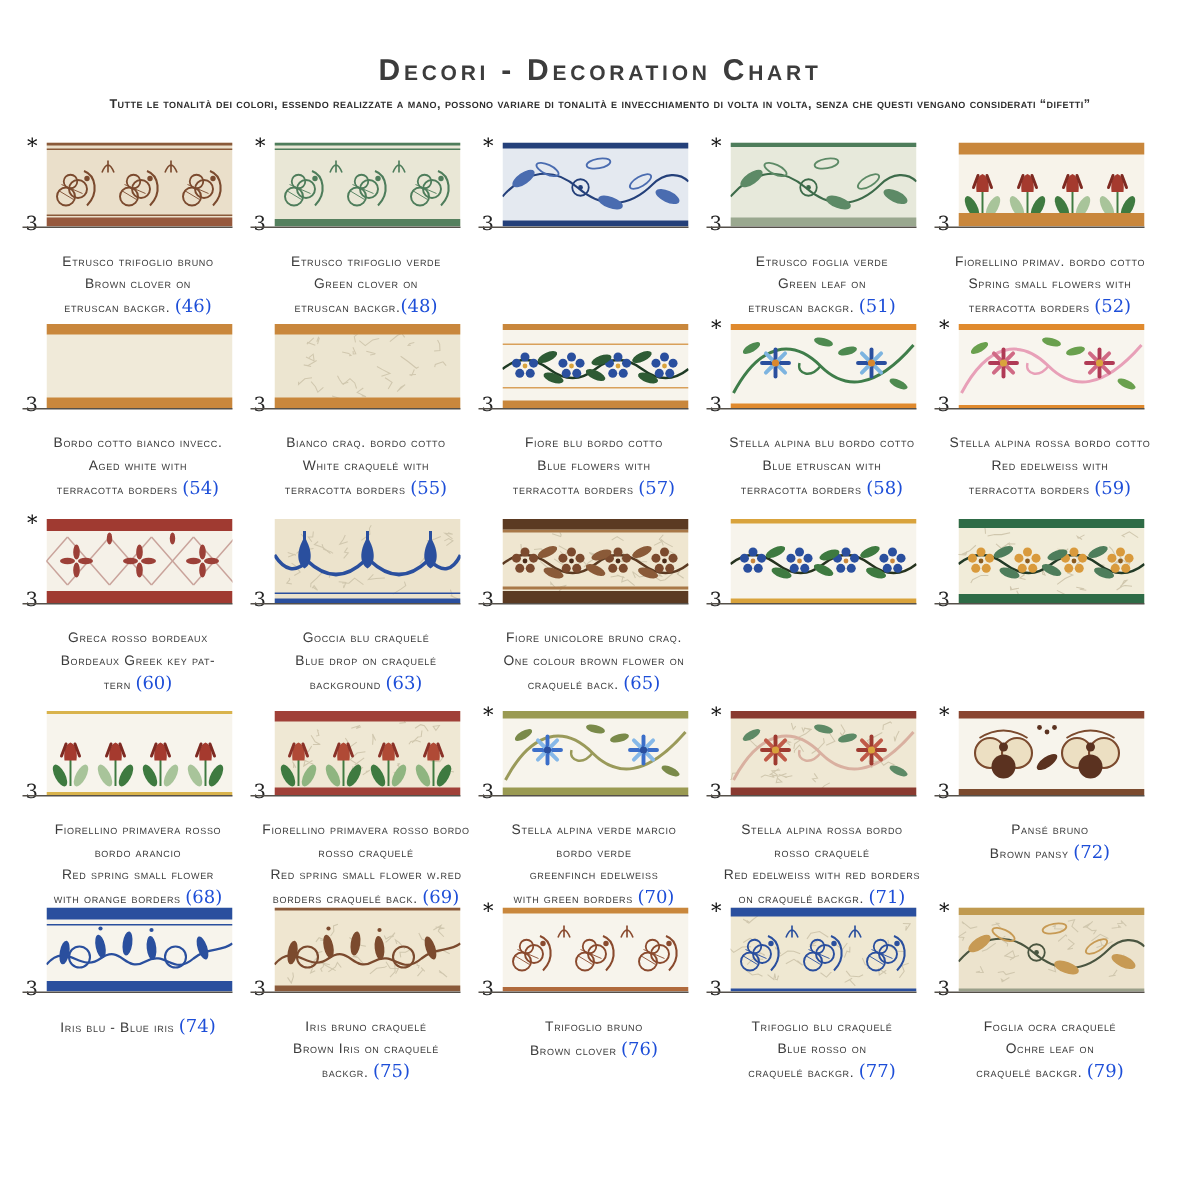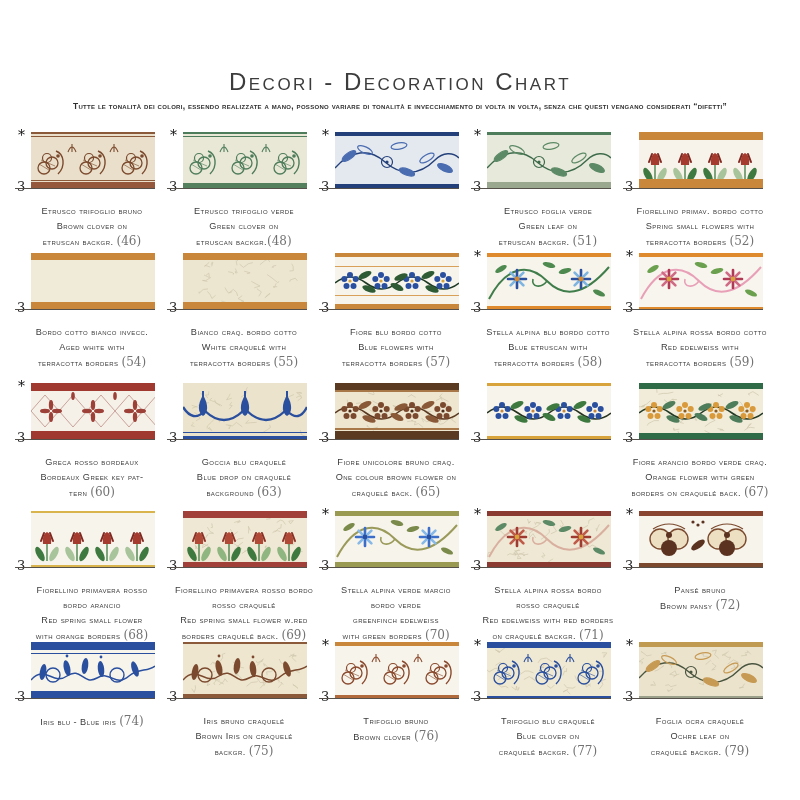--- a/index.html
+++ b/index.html
@@ -1,35 +1,35 @@
 <!DOCTYPE html>
 <html><head>
 <meta charset="utf-8">
 <style>
   html,body{margin:0;padding:0;background:#ffffff;}
   .page{position:relative;width:800px;height:800px;background:#ffffff;overflow:hidden;
         font-family:"Liberation Sans",sans-serif;color:#3b3b3b;}
-  .title{margin:0;padding-top:68px;text-align:center;font-size:24px;font-weight:400;
+  .title{margin:0;padding-top:36px;text-align:center;font-size:20px;font-weight:700;
          font-variant:small-caps;letter-spacing:2.5px;color:#3c3c3c;}
   .subtitle{margin:5px 4px 0;text-align:center;font-size:8.4px;font-weight:700;
             font-variant:small-caps;letter-spacing:0.3px;color:#2e2e2e;}
   .grid{display:grid;grid-template-columns:repeat(5,152px);
         grid-template-rows:121px 130px 128px 131px 130px;
         padding:0 12px 0 16px;margin-top:21px;}
   .cell{position:relative;}
   .tilewrap{position:relative;margin-left:15px;width:124px;height:56px;}
   .tile{width:124px;height:56px;display:block;}
   .rule{position:absolute;left:-16px;right:0;bottom:-1px;height:1px;background:#55504a;}
   .star{position:absolute;left:-13px;top:-4px;font-size:14px;line-height:14px;color:#111;
         font-family:"DejaVu Serif",serif;}
   .size3{position:absolute;left:-14px;bottom:-5px;font-size:13px;line-height:13px;color:#222;
          font-family:"DejaVu Serif",serif;}
   .caption{margin-top:16px;width:152px;text-align:center;font-size:9.2px;line-height:15px;
            font-variant:small-caps;letter-spacing:0.45px;color:#3b3b3b;font-weight:400;}
-  .caption .num{font-size:12px;letter-spacing:0;font-family:"DejaVu Serif",serif;color:#737373;}
+  .caption .num{font-size:12px;letter-spacing:0;font-family:"DejaVu Serif",serif;color:#1d4ed8;}
 </style>
 </head>
 <body>
 
 <div class="page">
   <h1 class="title">Decori - Decoration Chart</h1>
   <p class="subtitle">Tutte le tonalità dei colori, essendo realizzate a mano, possono variare di tonalità e invecchiamento di volta in volta, senza che questi vengano considerati “difetti”</p>
   <div class="grid" id="grid">
       <div class="cell">
     <div class="tilewrap">
@@ -652,25 +652,20 @@
             <ellipse cx="34" cy="36" rx="7" ry="3" fill="#4e7d5b" transform="rotate(20 34 36)"></ellipse>
             <ellipse cx="62" cy="34" rx="7" ry="3" fill="#4e7d5b" transform="rotate(25 62 34)"></ellipse>
             <ellipse cx="66" cy="24" rx="7" ry="3" fill="#4e7d5b" transform="rotate(-20 66 24)"></ellipse>
             <ellipse cx="93" cy="22" rx="7" ry="3" fill="#4e7d5b" transform="rotate(-25 93 22)"></ellipse>
             <ellipse cx="97" cy="36" rx="7" ry="3" fill="#4e7d5b" transform="rotate(20 97 36)"></ellipse>
             <rect x="0" y="0" width="124" height="6" fill="#2e6b46"></rect>
             <rect x="0" y="50" width="124" height="6" fill="#2e6b46"></rect>
           </svg>
       <div class="rule"></div>
     </div>
-    <div class="caption">
-          <div class="cap-line">Fiore arancio bordo verde craq.</div>
-          <div class="cap-line">Orange flower with green</div>
-          <div class="cap-line">borders on craquelé back. <span class="num">(67)</span></div>
-        </div>
   </div>
       <div class="cell">
     <div class="tilewrap">
 
       <span class="size3">3</span>
       <svg class="tile" viewBox="0 0 124 56" preserveAspectRatio="none">
             <rect x="0" y="0" width="124" height="56" fill="#f7f4ec"></rect>
             <line x1="16" y1="50" x2="16" y2="31" stroke="#3e7a40" stroke-width="1.3"></line>
             <path d="M 12 33 Q 11 23 16 21 Q 21 23 20 33 Z" fill="#a53a2e"></path>
             <path d="M 10 30 L 13 22 M 22 30 L 19 22" stroke="#7e2a22" stroke-width="2" stroke-linecap="round"></path>
@@ -1066,21 +1061,21 @@
             <path d="M 92 32 L 102 38 M 94 28 L 108 34" stroke="#2a4f9e" stroke-width="0.6"></path>
             <path d="M 37 20 Q 41 10 45 20 M 41 20 L 41 12" fill="none" stroke="#2a4f9e" stroke-width="1.1"></path>
             <path d="M 79 20 Q 83 10 87 20 M 83 20 L 83 12" fill="none" stroke="#2a4f9e" stroke-width="1.1"></path>
             <rect x="0" y="0" width="124" height="6" fill="#2a4f9e"></rect>
             <rect x="0" y="54" width="124" height="2" fill="#2a4f9e"></rect>
           </svg>
       <div class="rule"></div>
     </div>
     <div class="caption">
           <div class="cap-line">Trifoglio blu craquelé</div>
-          <div class="cap-line">Blue clover on</div>
+          <div class="cap-line">Blue rosso on</div>
           <div class="cap-line">craquelé backgr. <span class="num">(77)</span></div>
         </div>
   </div>
       <div class="cell">
     <div class="tilewrap">
       <span class="star">*</span>
       <span class="size3">3</span>
       <svg class="tile" viewBox="0 0 124 56" preserveAspectRatio="none">
             <rect x="0" y="0" width="124" height="56" fill="#ece3cd"></rect>
             <path d="M111.0 36.9 L115.2 35.4 L109.9 33.4 L110.3 31.4" fill="none" stroke="#d0c7ae" stroke-width="0.7"></path>

